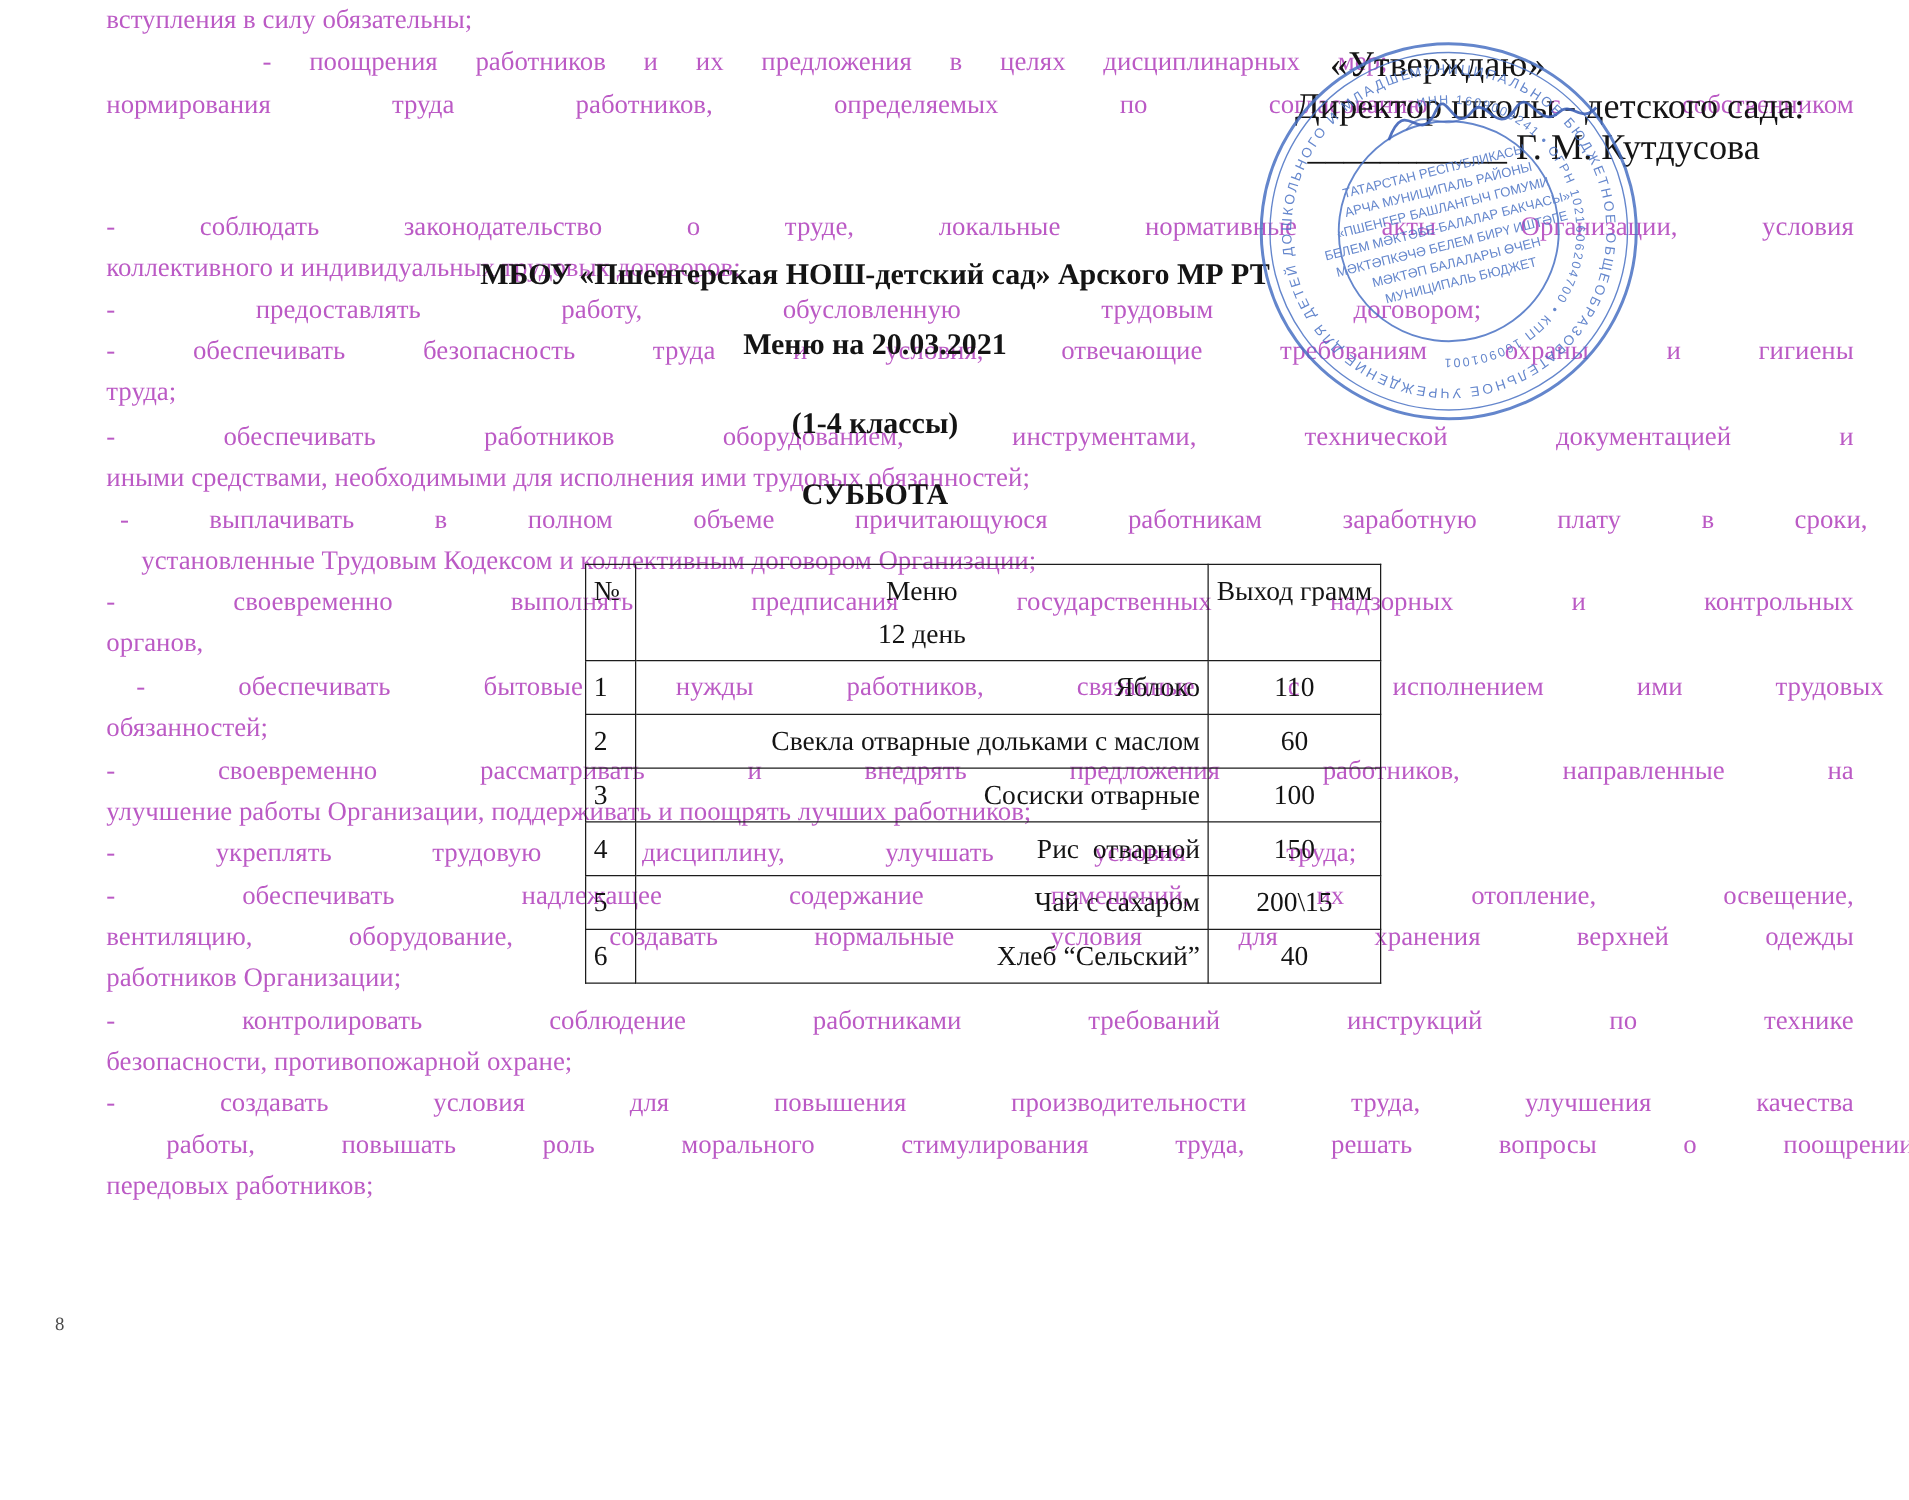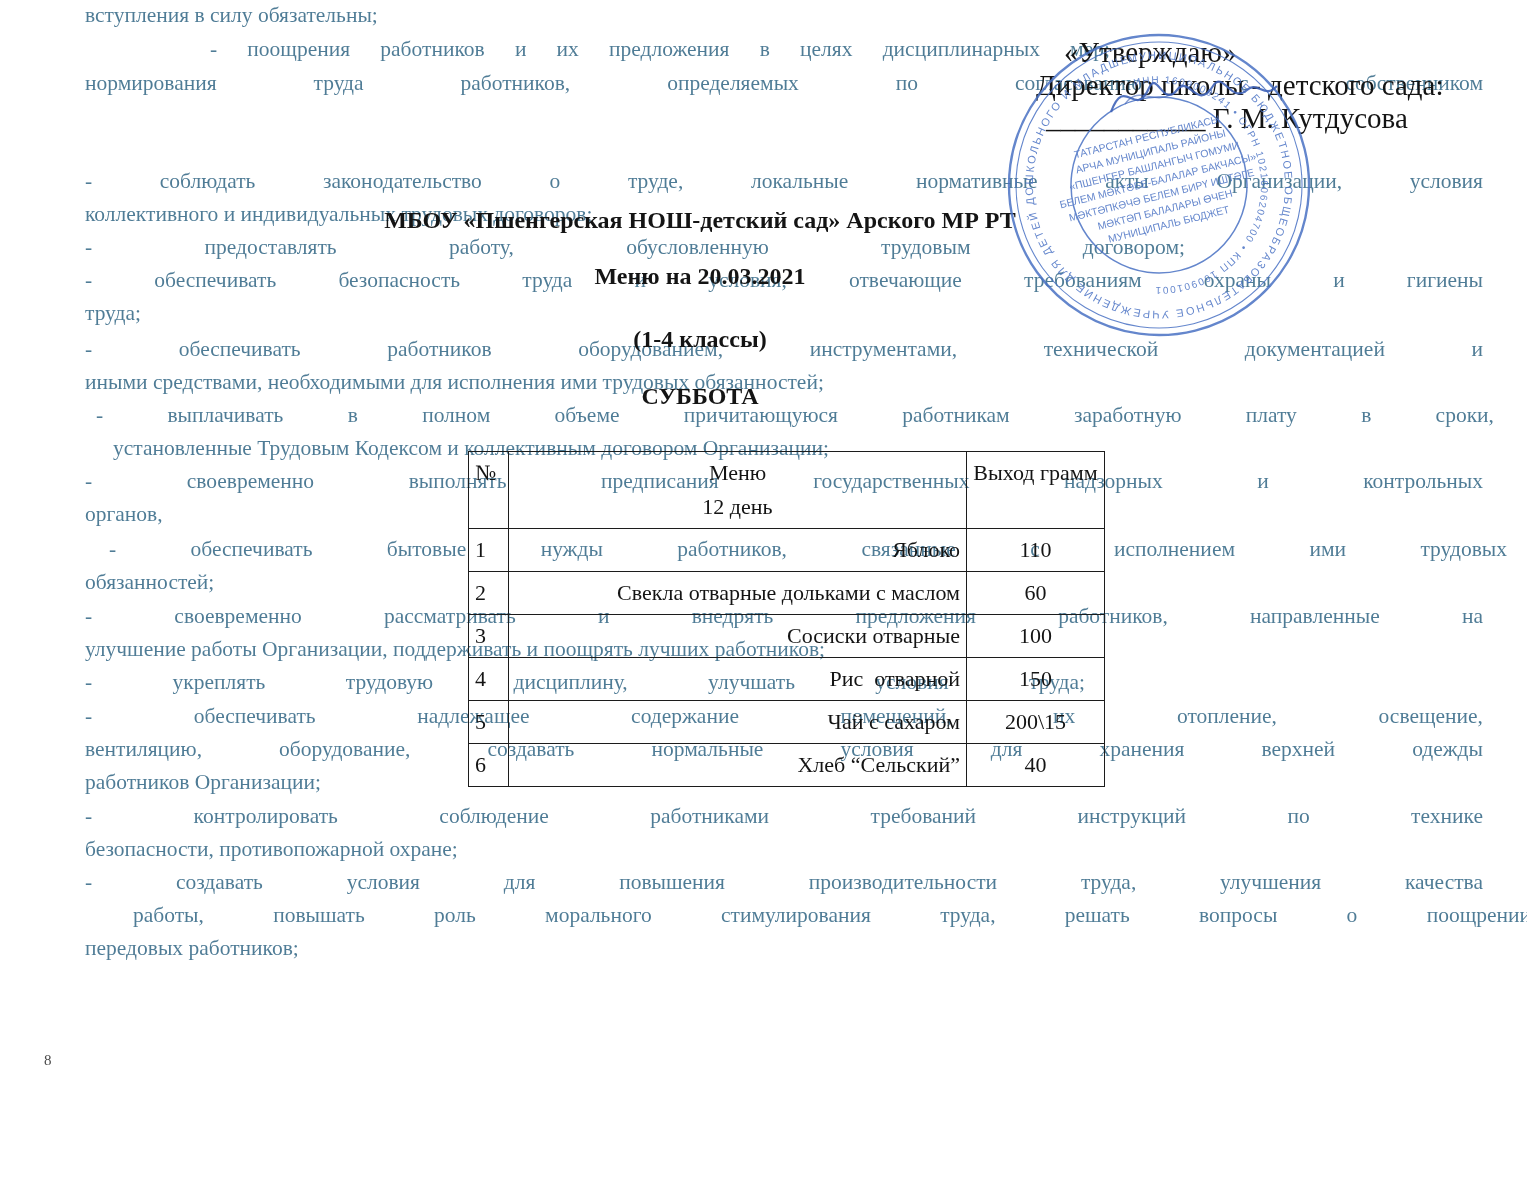--- a/index.html
+++ b/index.html
@@ -6,21 +6,21 @@
   body {
     width:1527px; height:1200px; position:relative; overflow:hidden;
     background:#ffffff;
     font-family:"Liberation Serif", serif;
     color:#141414;
   }
   
   .bg-line {
     position:absolute; z-index:1;
     font-size:21.5px; line-height:27px;
-    color:#0c4a6e; opacity:.72;
+    color:#a21caf; opacity:.72;
     filter:blur(.4px);
     white-space:nowrap;
   }
   .bg-line.j { white-space:normal; text-align:justify; text-align-last:justify; }
 
   .doc { position:absolute; z-index:2; font-size:29px; }
 
   .title-line {
     position:absolute; left:0; width:1400px; z-index:2;
     text-align:center; font-weight:bold; font-size:24px;

